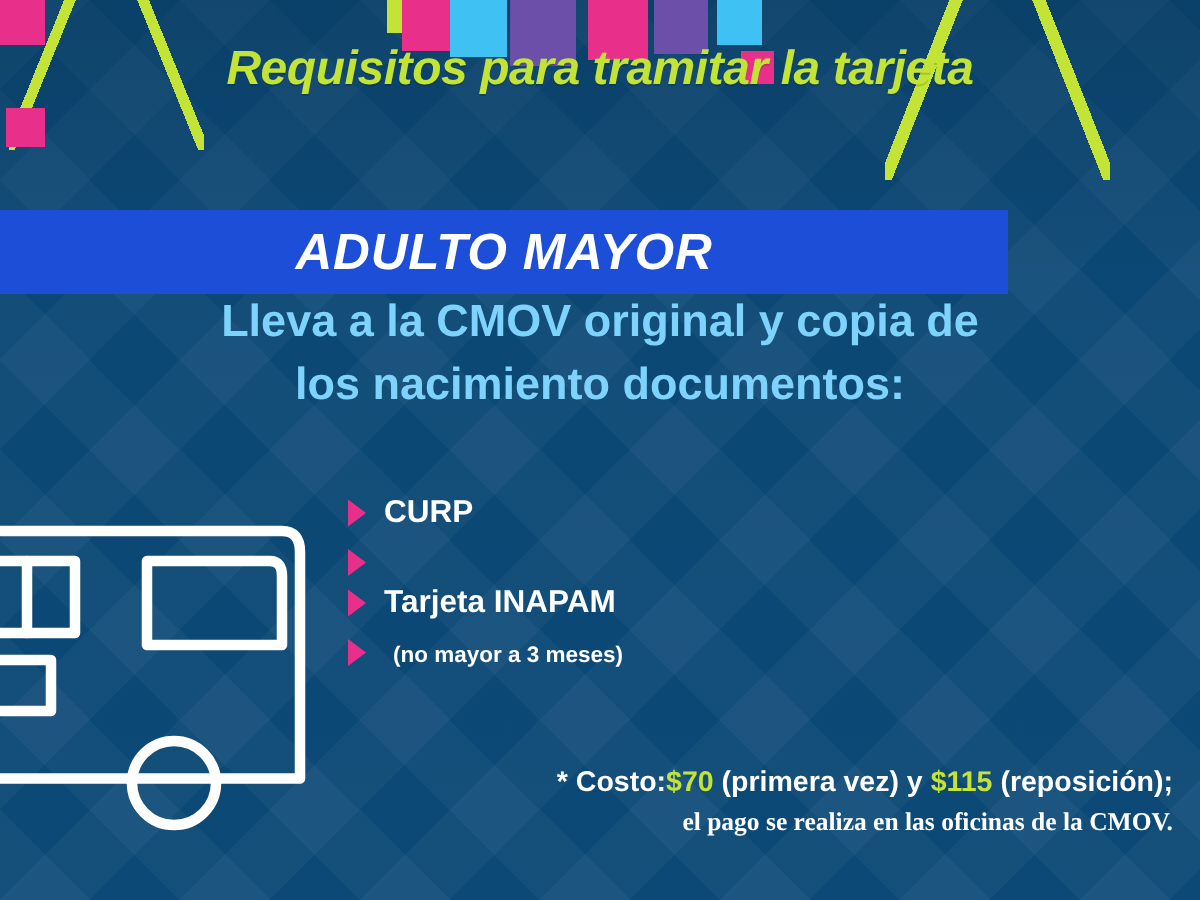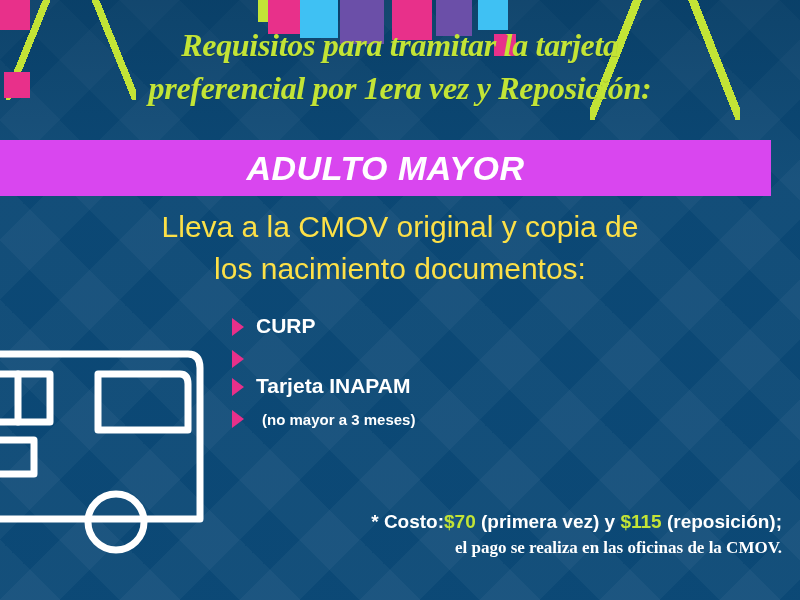--- a/index.html
+++ b/index.html
@@ -96,73 +96,73 @@
     text-align: center;
     color: #c3e436;
     font-weight: bold;
     font-size: 32px;
     line-height: 1.35;
     letter-spacing: -0.3px;
     font-style: italic;
     z-index: 5;
     text-shadow: 0 1px 0 rgba(0,0,0,0.15);
   }
-  .headline .l1, .headline .l2 { display: block; font-family: Liberation Serif, serif; }
+  .headline .l1, .headline .l2 { display: block; }
 
   
   .band {
     position: absolute;
     top: 140px;
     left: 0;
-    width: 771px;
+    width: 672px;
     height: 56px;
-    background: #d946ef;
+    background: #1d4ed8;
     display: flex;
     align-items: center;
     justify-content: center;
     z-index: 6;
   }
   .band-text {
     color: #ffffff;
     font-size: 34px;
     font-weight: bold;
     font-style: italic;
     letter-spacing: 0.5px;
   }
 
   
   .subtitle {
     position: absolute;
-    top: 206px;
+    top: 194px;
     left: 0;
     width: 800px;
     text-align: center;
-    color: #fde047;
+    color: #7dd3fc;
     font-size: 30px;
-    font-weight: normal;
+    font-weight: bold;
     line-height: 1.4;
     z-index: 5;
   }
   .subtitle span { display: block; }
 
   
   .bus {
     position: absolute;
     left: -12px;
     bottom: 26px;
     width: 260px;
     height: 230px;
     z-index: 4;
   }
 
   
   .req-list {
     position: absolute;
     left: 232px;
-    top: 314px;
+    top: 330px;
     z-index: 5;
   }
   .req-item {
     display: flex;
     align-items: baseline;
     margin-bottom: 9px;
   }
   .arrow {
     width: 0;
     height: 0;
@@ -226,21 +226,20 @@
     <div class="sq sq-cyan-1"></div>
     <div class="sq sq-purple-1"></div>
     <div class="sq sq-pink-4"></div>
     <div class="sq sq-purple-2"></div>
     <div class="sq sq-cyan-2"></div>
     <div class="sq sq-pink-5"></div>
   </div>
 
   <div class="headline">
     <span class="l1">Requisitos para tramitar la tarjeta</span>
-    <span class="l2">preferencial por 1era vez y Reposición:</span>
   </div>
 
   <div class="band">
     <span class="band-text">ADULTO MAYOR</span>
   </div>
 
   <div class="subtitle">
     <span>Lleva a la CMOV original y copia de</span>
     <span>los nacimiento documentos:</span>
   </div>

